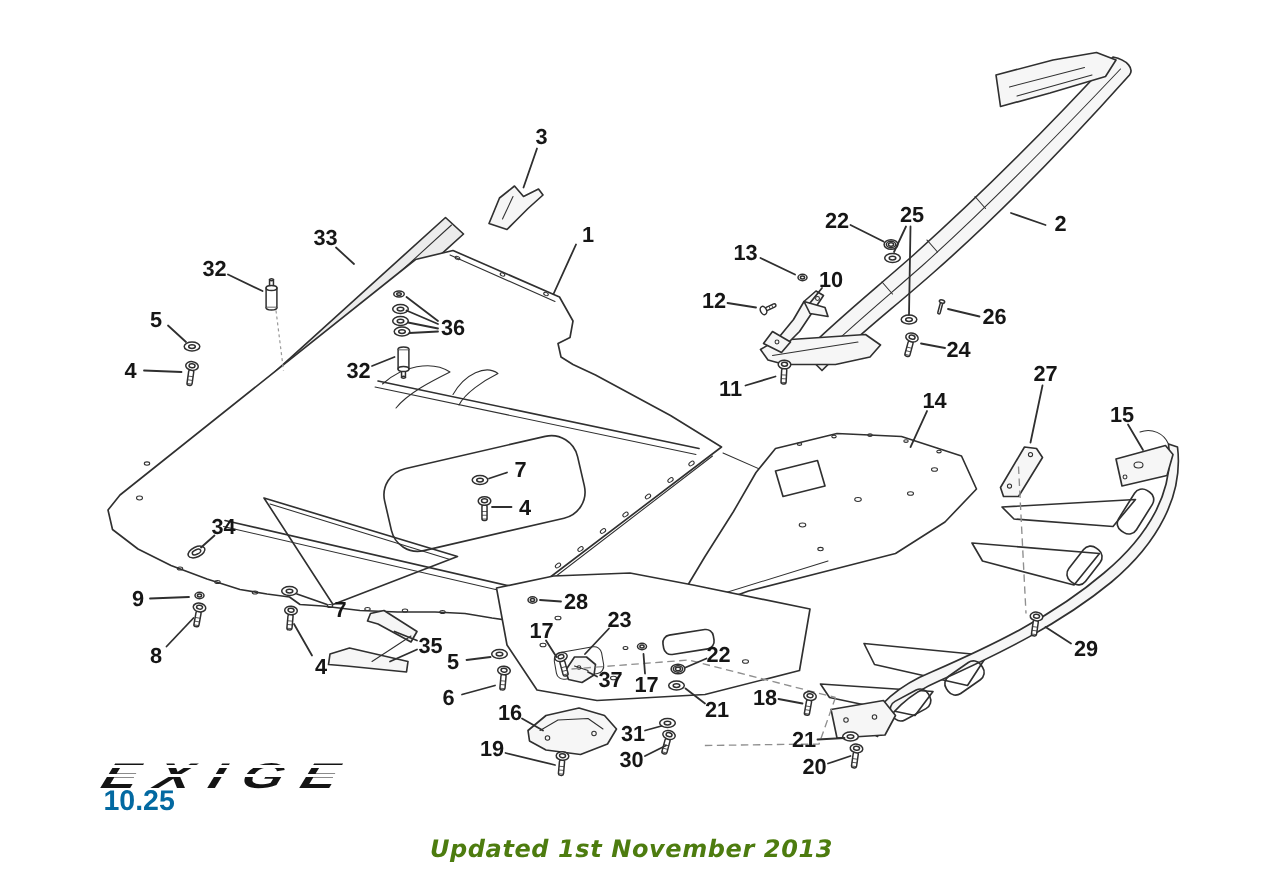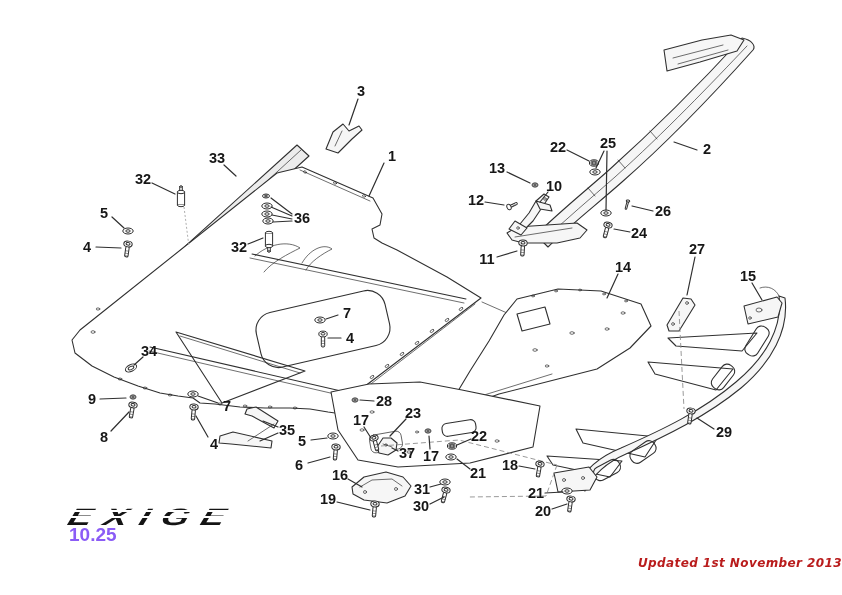--- a/index.html
+++ b/index.html
@@ -6,24 +6,24 @@
   .page{position:relative;width:842px;height:595px;background:#ffffff;overflow:hidden;
         font-family:"Liberation Sans",sans-serif;}
   svg{position:absolute;left:0;top:0;}
   svg text{font-family:"Liberation Sans",sans-serif;font-weight:bold;fill:#161616;}
   .logo{position:absolute;left:66px;top:502px;height:24px;line-height:24px;
         font-weight:bold;font-style:italic;font-size:33px;letter-spacing:11px;color:#141414;
         transform:scale(1.08,.72) skewX(-12deg);transform-origin:0 100%;white-space:nowrap;}
   .logo-stripe{position:absolute;left:62px;width:208px;background:#ffffff;}
   .logo-stripe.s1{top:510px;height:2px;}
   .logo-stripe.s2{top:516px;height:1.5px;}
-  .section-number{position:absolute;left:69px;top:524px;font-weight:bold;font-size:19px;color:#8b5cf6;}
-  .footer{position:absolute;left:0;right:0;top:556px;text-align:right;
+  .section-number{position:absolute;left:69px;top:524px;font-weight:bold;font-size:19px;color:#0369a1;}
+  .footer{position:absolute;left:0;right:0;top:556px;text-align:center;
           font-family:"DejaVu Sans",sans-serif;font-style:italic;font-weight:bold;
-          font-size:12px;color:#b91c1c;letter-spacing:.4px;}
+          font-size:16px;color:#4d7c0f;letter-spacing:.4px;}
   .ink{stroke:#303030;stroke-width:1.1;fill:none;stroke-linejoin:round;stroke-linecap:round;}
   .fill-w{fill:#ffffff;}
   .fill-l{fill:#f6f6f6;}
   .fill-m{fill:#ececec;}
   .thin{stroke-width:.7;}
   .dash{stroke:#8f8f8f;stroke-width:.9;stroke-dasharray:5 3;fill:none;}
   .dot{stroke:#9a9a9a;stroke-width:.8;stroke-dasharray:2 2;fill:none;}
 </style>
 </head>
 <body>

